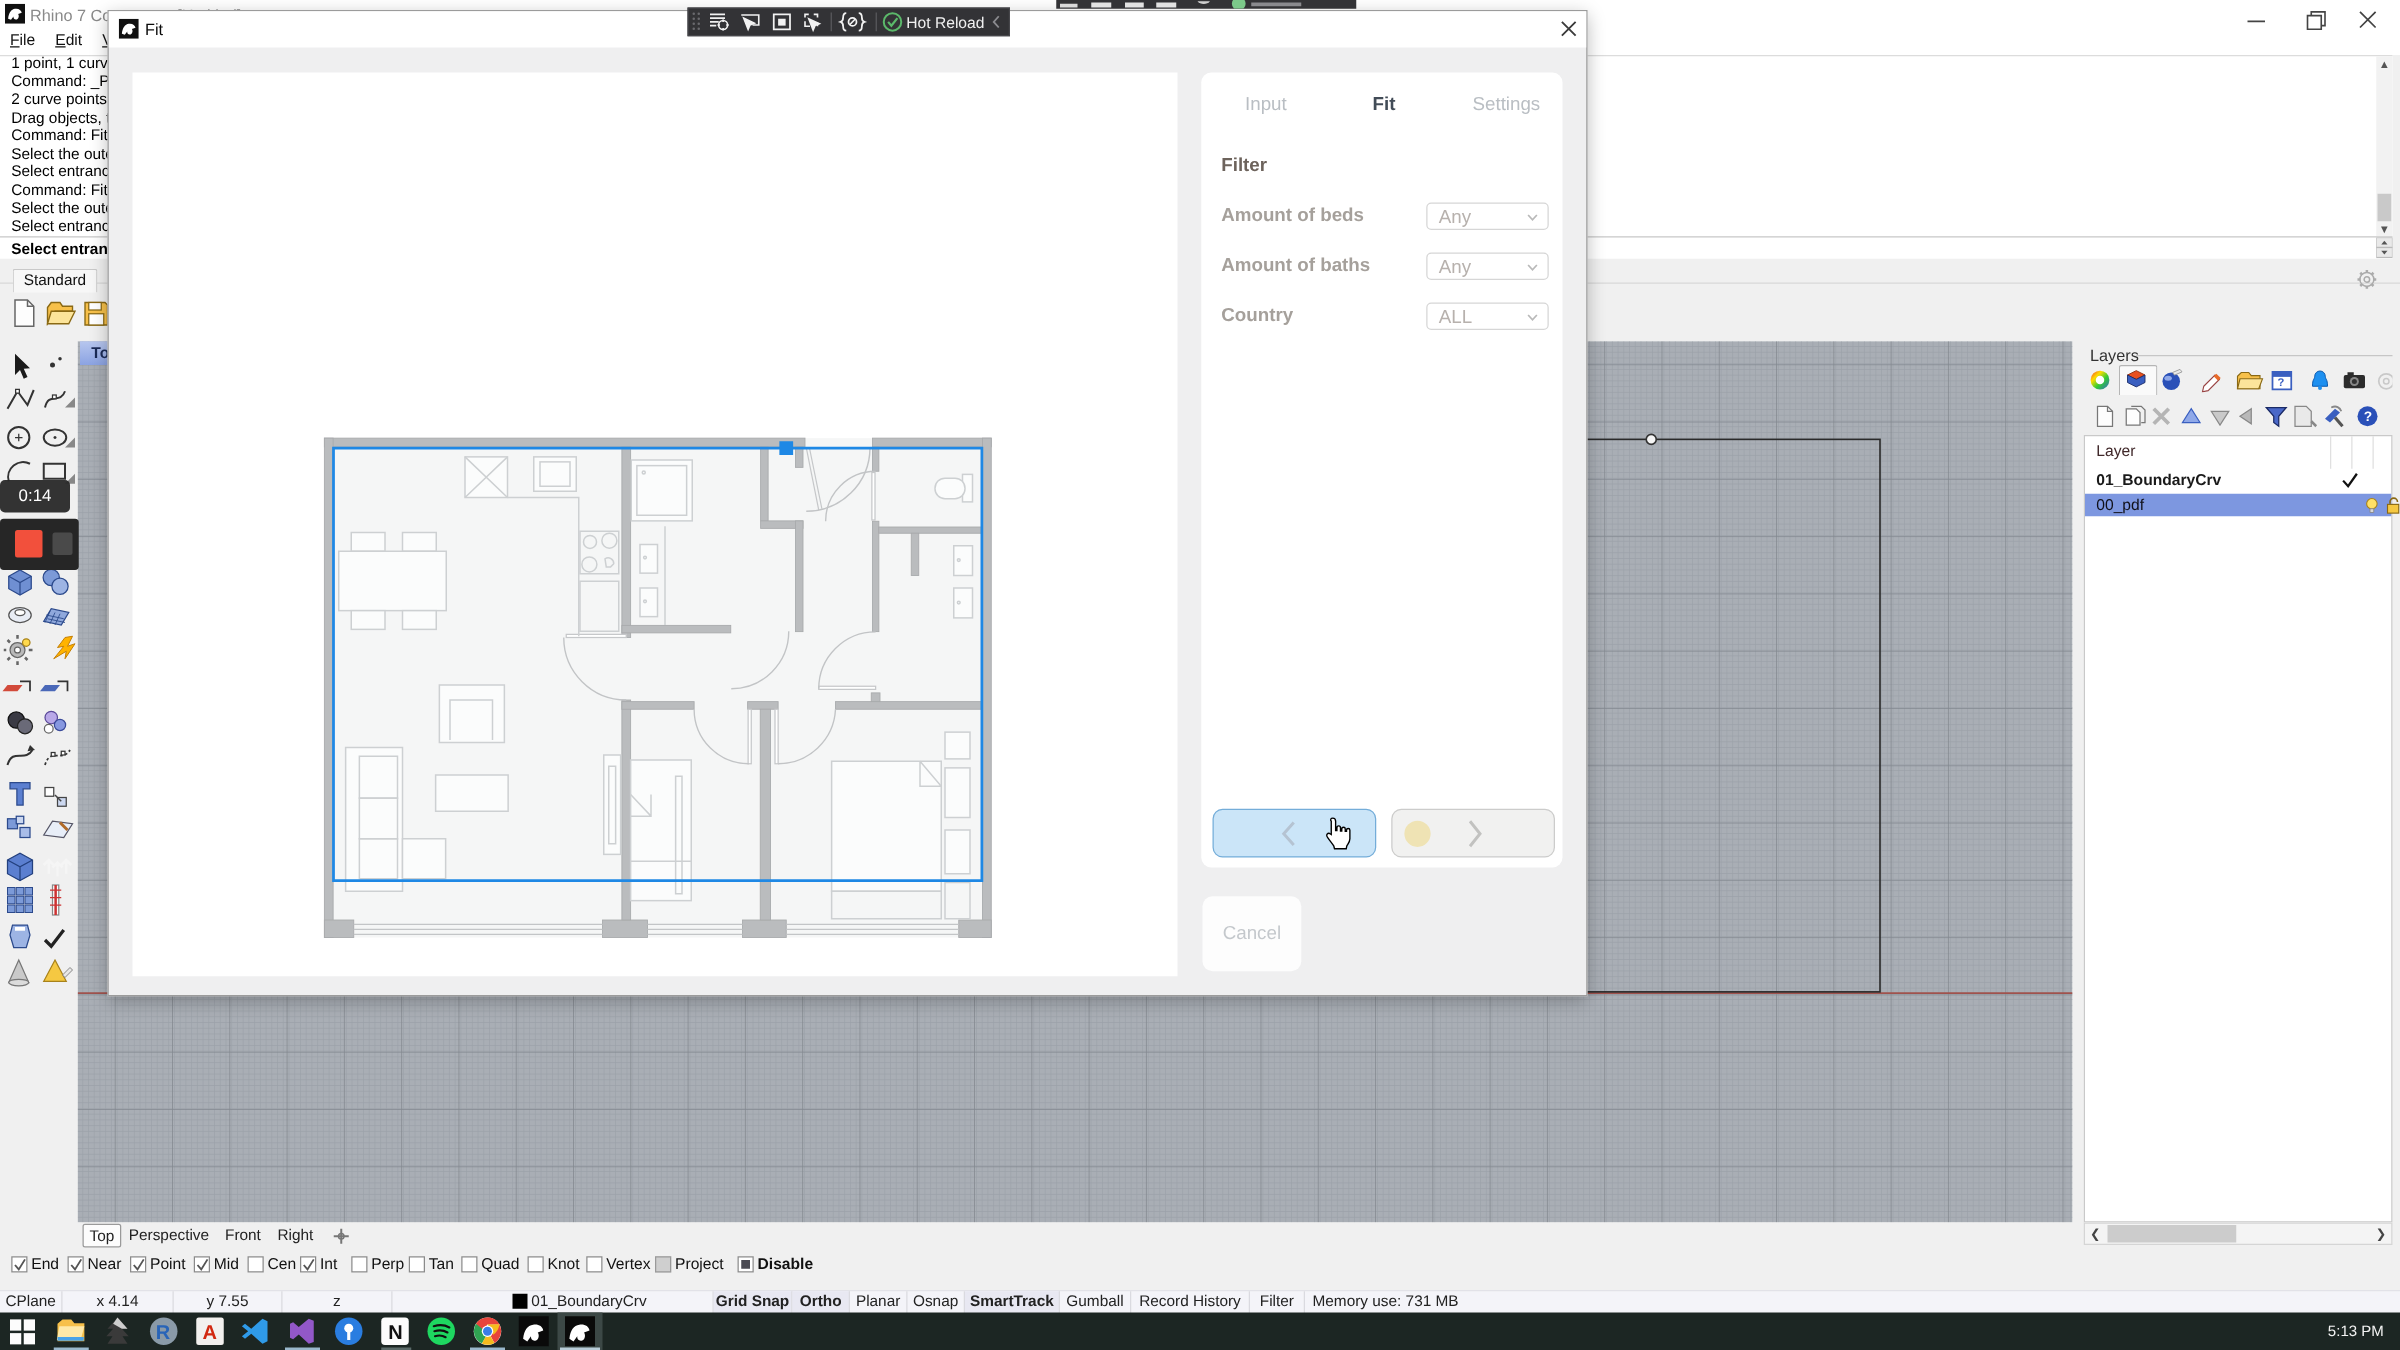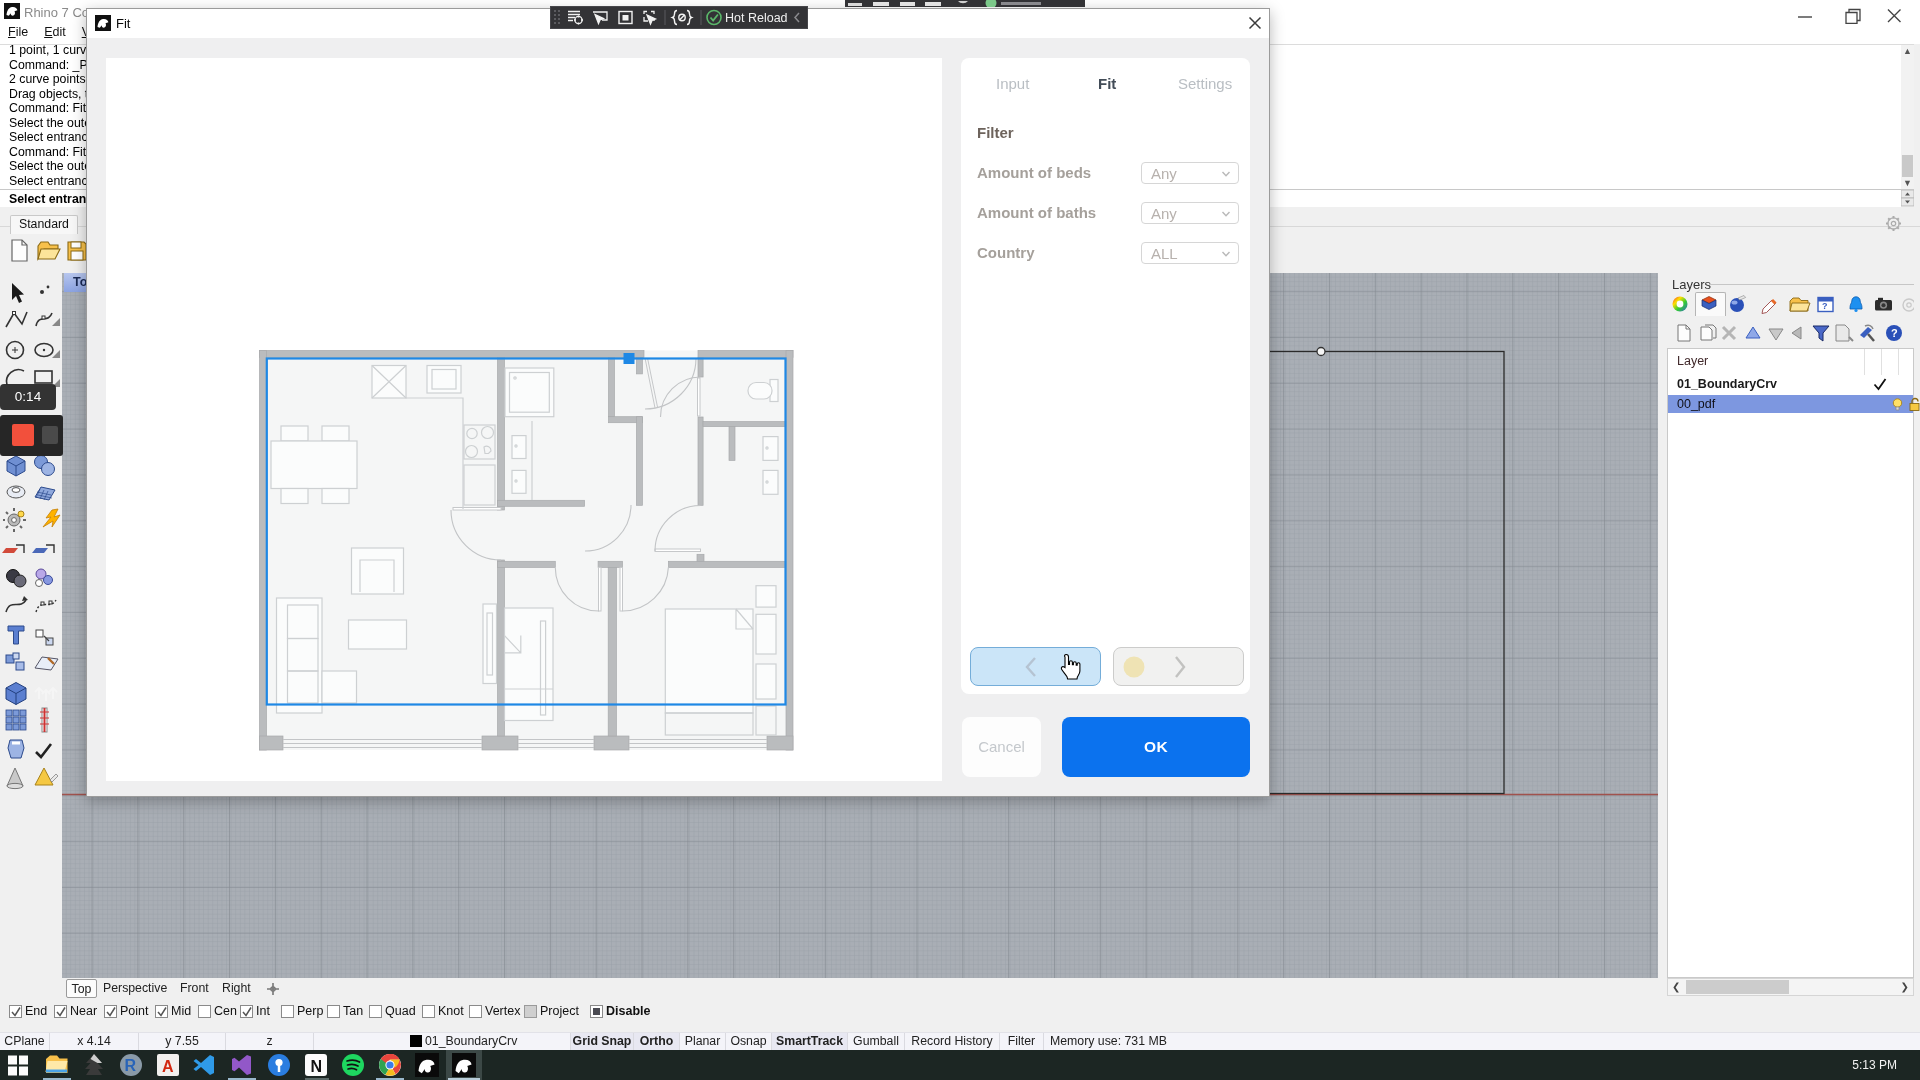--- a/index.html
+++ b/index.html
@@ -484,21 +484,21 @@
 
       <rect x="452" y="3" width="24" height="24" fill="#0a0a0a"></rect>
       <path d="M455.5 21 c.8-7 3.5-10.5 8-11.2 c4.5-.6 7.5 1.4 8.1 4.6 l-4.4 1.5 c1.5 2 .8 5.7-1.4 6.4 c-2.2.8-4.4-.7-4-3.3 l-3 4.2 Z" fill="#fff"></path>
 
       <rect x="43" y="28" width="28" height="2" fill="#9ab8cc"></rect>
       <rect x="228" y="28" width="28" height="2" fill="#9ab8cc"></rect>
       <rect x="376" y="28" width="28" height="2" fill="#9ab8cc"></rect>
       <rect x="448" y="28" width="32" height="2" fill="#b8ccd8"></rect>
       <rect x="305" y="28" width="24" height="2" fill="#5a6a68"></rect>
     </svg>
-    <div class="abs" style="right:23px;top:8px;font-size:12px;color:#f2f2f2;">5:13 PM</div>
+    <div class="abs" style="right:13px;top:8px;font-size:12px;color:#f2f2f2;">5:13 PM</div>
   </div>
 
   <div class="abs" id="timer">0:14</div>
   <div class="abs" id="recbox">
       <div class="sq"></div>
       <div class="gh"></div>
     </div>
   <div class="abs" id="vsbar2">
     <svg width="240" height="7" viewBox="0 0 240 7">
       <rect x="3" y="3" width="14" height="3" fill="#d9d9d9"></rect>
@@ -723,15 +723,14 @@
       <svg class="abs" style="left:2px;top:7px" width="120" height="24">
         <circle cx="18" cy="12" r="10.5" fill="#efe3b4"></circle>
         <path d="M60 2 L68 12 L60 22" fill="none" stroke="#c2c2c0" stroke-width="2.4"></path>
       </svg>
     </div>
 
     <svg class="abs" style="left:972px;top:644px" width="22" height="28" viewBox="0 0 22 28">
       <path d="M7.2 1.5 c1.4 0 2.3 1 2.3 2.5 l0 7.5 1 0 0-2.2 c0-2.1 2.9-2.1 2.9 0 l0 2.5 1 0 0-1.6 c0-1.9 2.8-1.9 2.8 0 l0 1.9 1 0 0-1 c0-1.8 2.7-1.8 2.7 0 l0 6.9 c0 2.8-1.6 4.3-2.5 5.9 l-0.4 2.1 -9.4 0 -0.6-2.3 c-1.7-2.6-4.3-5.5-5.4-7.5 -0.8-1.5 0.6-3 2.1-2.4 l1.3 0.8 0-10.6 C4.9 2.5 5.8 1.5 7.2 1.5 Z" fill="#fff" stroke="#000" stroke-width="1.1"></path>
     </svg>
     <div class="abs" id="cancel">Cancel</div>
-    <div class="abs" id="okbtn">OK</div>
   </div>
 </div>
 
 </body></html>

